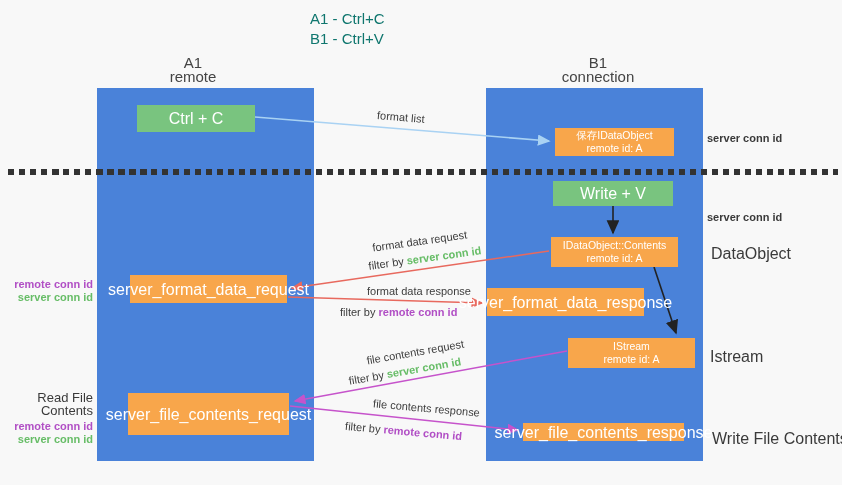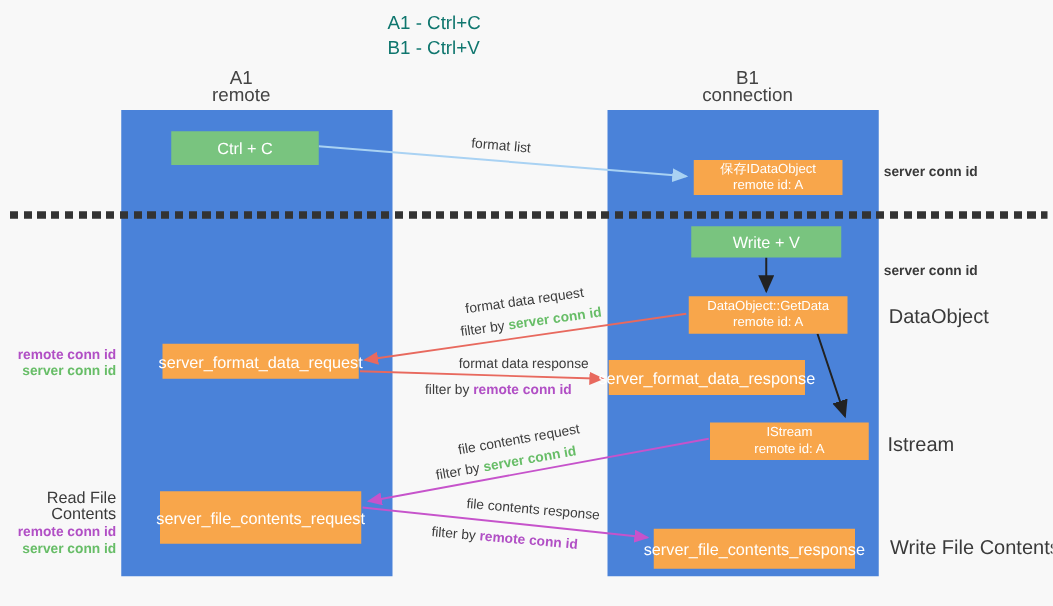--- a/index.html
+++ b/index.html
@@ -18,21 +18,21 @@
               font-size:15px;line-height:14px;color:#444;}
   .column{position:absolute;top:88px;height:373px;width:217px;background:var(--column-blue);}
   .dotted{position:absolute;left:8px;top:169px;width:830px;height:6px;
           background:repeating-linear-gradient(90deg,#333 0 6.5px,transparent 6.5px 11px);}
   svg.arrows{position:absolute;left:0;top:0;pointer-events:none;}
   .s-blue{stroke:var(--arrow-lightblue);} .f-blue{fill:var(--arrow-lightblue);}
   .s-black{stroke:var(--arrow-black);}   .f-black{fill:var(--arrow-black);}
   .s-red{stroke:var(--arrow-red);}       .f-red{fill:var(--arrow-red);}
   .s-mag{stroke:var(--arrow-magenta);}   .f-mag{fill:var(--arrow-magenta);}
   .node{position:absolute;display:flex;flex-direction:column;align-items:center;
-        justify-content:center;color:#fff;text-align:center;font-size:13px;
+        justify-content:center;color:#fff;text-align:center;font-size:16px;
         line-height:13px;white-space:nowrap;}
   .node.orange{background:var(--node-orange);}
   .node.green{background:var(--node-green);}
   .node.two{font-size:10.5px;}
   .albl{position:absolute;font-size:11px;color:var(--text-dark);white-space:nowrap;}
   .green-id{color:var(--accent-green);font-weight:bold;}
   .purple-id{color:var(--accent-purple);font-weight:bold;}
   .side{position:absolute;font-size:16px;color:#3a3a3a;white-space:nowrap;}
   .side-block{position:absolute;width:88px;text-align:right;font-size:11px;line-height:13px;}
   .side-block .dark{font-size:13px;color:#3a3a3a;}
@@ -89,37 +89,37 @@
     <span>Ctrl + C</span>
   </div>
   <div class="node orange two" style="left:555px;top:128px;width:119px;height:28px;">
     <span>保存IDataObject</span>
     <span>remote id: A</span>
   </div>
   <div class="node green" style="left:553px;top:181px;width:120px;height:25px;">
     <span>Write + V</span>
   </div>
   <div class="node orange two" style="left:551px;top:237px;width:127px;height:30px;">
-    <span>DataObject::GetData</span>
+    <span>IDataObject::Contents</span>
     <span>remote id: A</span>
   </div>
   <div class="node orange" style="left:130px;top:275px;width:157px;height:28px;">
     <span>server_format_data_request</span>
   </div>
   <div class="node orange" style="left:487px;top:288px;width:157px;height:28px;">
     <span>server_format_data_response</span>
   </div>
   <div class="node orange two" style="left:568px;top:338px;width:127px;height:30px;">
     <span>IStream</span>
     <span>remote id: A</span>
   </div>
   <div class="node orange" style="left:128px;top:393px;width:161px;height:42px;">
     <span>server_file_contents_request</span>
   </div>
-  <div class="node orange" style="left:523px;top:423px;width:161px;height:32px;">
+  <div class="node orange" style="left:523px;top:423px;width:161px;height:18px;">
     <span>server_file_contents_response</span>
   </div>
 
   <div class="albl" style="left:377px;top:111px;transform:rotate(5deg);">format list</div>
 
   <div class="albl" style="left:372px;top:235px;transform:rotate(-8deg);">format data request</div>
   <div class="albl" style="left:368px;top:252px;transform:rotate(-8deg);">
     <span>filter by</span>
     <span class="green-id">server conn id</span>
   </div>

